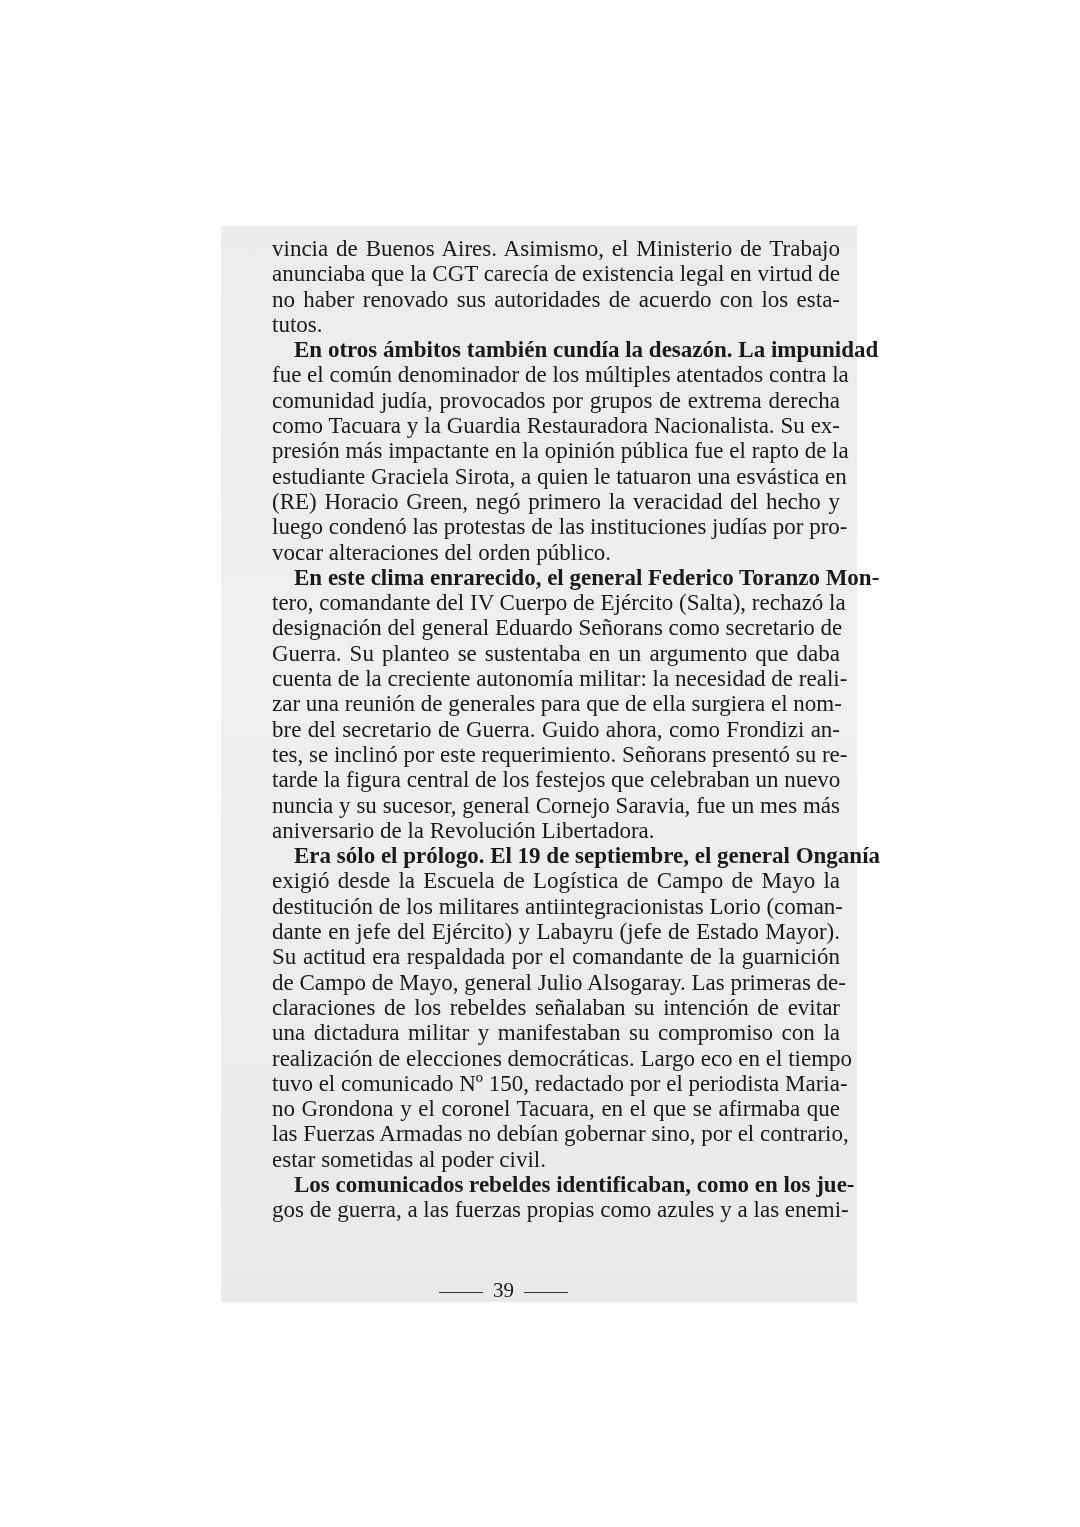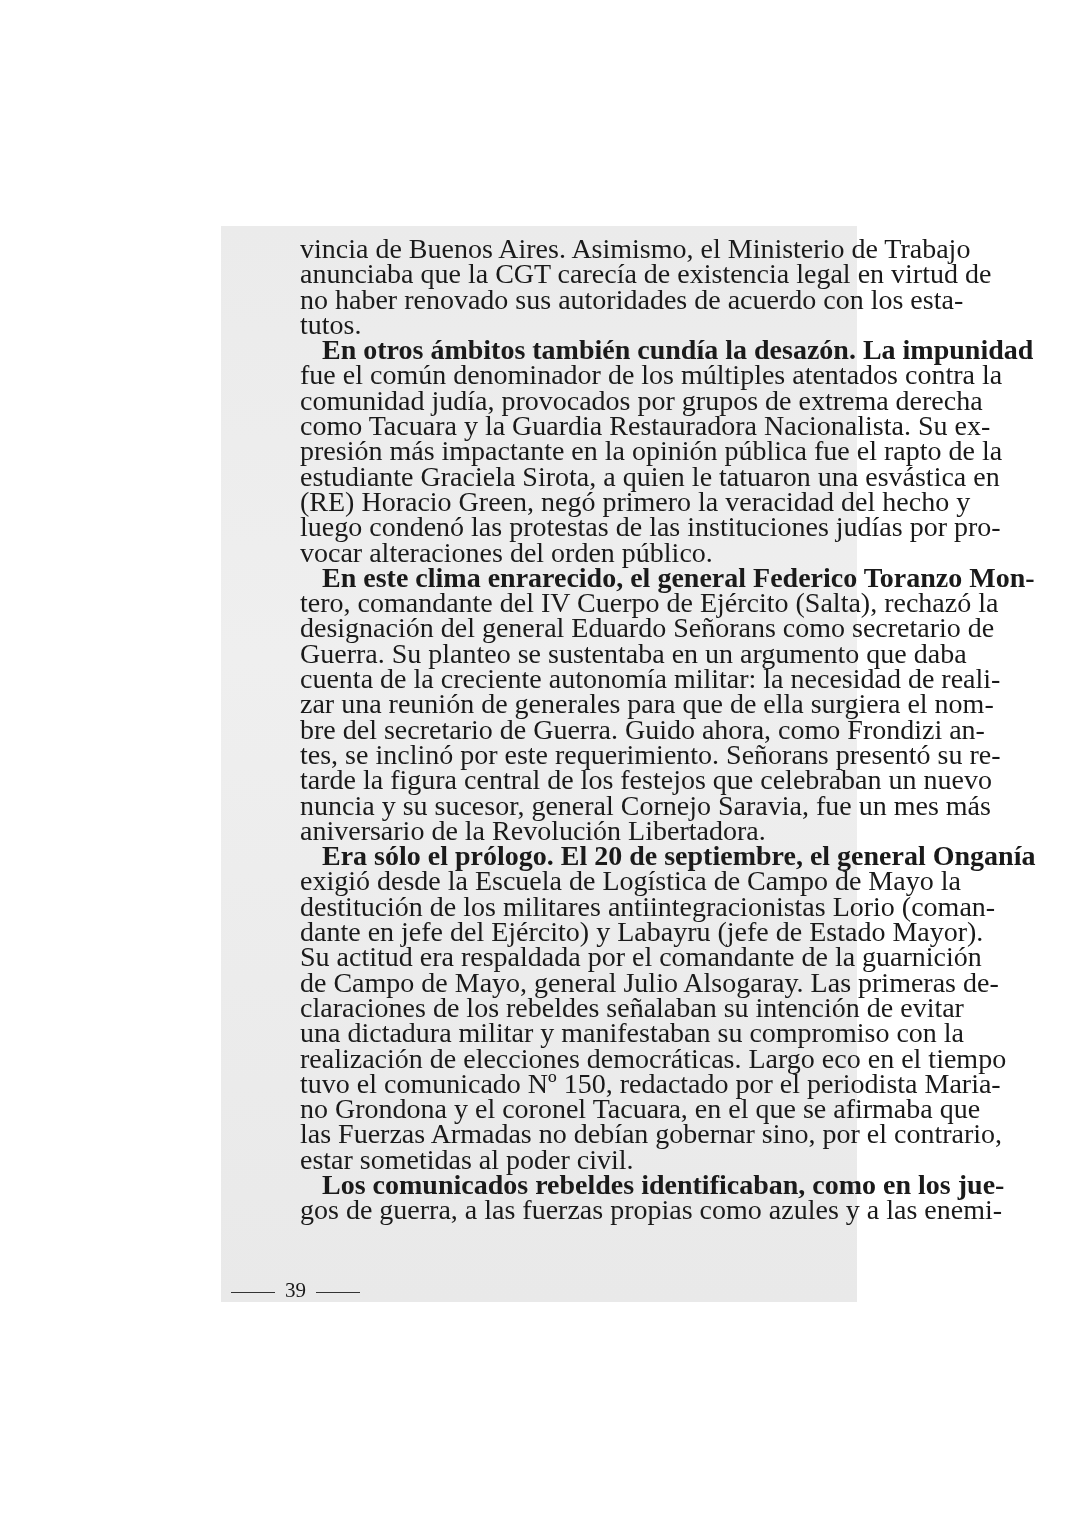--- a/index.html
+++ b/index.html
@@ -17,45 +17,44 @@
       width: 636px;
       height: 1076px;
       background: linear-gradient(180deg, #ebebeb 0%, #efefef 40%, #ececec 70%, #e9e9e9 100%);
     }
     .text-block {
       position: absolute;
       left: 51px;
       top: 10px;
       width: 568px;
       font-family: "Liberation Serif", serif;
-      font-size: 28px;
+      font-size: 23px;
       line-height: 25.3px;
       color: #1a1a1a;
-      margin-left: 28px;
     }
     .line {
       display: block;
       white-space: nowrap;
       text-align: justify;
       text-align-last: justify;
       height: 25.3px;
     }
     .line.last {
       text-align-last: left;
     }
     .line.indent {
       padding-left: 22px;
       font-weight: bold;
     }
     .folio {
       position: absolute;
       left: 0;
       width: 565px;
       top: 1052px;
-      text-align: left;
+      text-align: center;
       font-family: "Liberation Serif", serif;
       font-size: 21px;
       color: #1a1a1a;
     }
     .folio .rule {
       display: inline-block;
       width: 44px;
       height: 1px;
       background: #333;
       vertical-align: middle;
@@ -91,21 +90,21 @@
         <span class="line">Guerra. Su planteo se sustentaba en un argumento que daba</span>
         <span class="line">cuenta de la creciente autonomía militar: la necesidad de reali-</span>
         <span class="line">zar una reunión de generales para que de ella surgiera el nom-</span>
         <span class="line">bre del secretario de Guerra. Guido ahora, como Frondizi an-</span>
         <span class="line">tes, se inclinó por este requerimiento. Señorans presentó su re-</span>
         <span class="line">tarde la figura central de los festejos que celebraban un nuevo</span>
         <span class="line">nuncia y su sucesor, general Cornejo Saravia, fue un mes más</span>
         <span class="line last">aniversario de la Revolución Libertadora.</span>
       </div>
       <div>
-        <span class="line indent">Era sólo el prólogo. El 20 de septiembre, el general Onganía</span>
+        <span class="line indent">Era sólo el prólogo. El 19 de septiembre, el general Onganía</span>
         <span class="line">exigió desde la Escuela de Logística de Campo de Mayo la</span>
         <span class="line">destitución de los militares antiintegracionistas Lorio (coman-</span>
         <span class="line">dante en jefe del Ejército) y Labayru (jefe de Estado Mayor).</span>
         <span class="line">Su actitud era respaldada por el comandante de la guarnición</span>
         <span class="line">de Campo de Mayo, general Julio Alsogaray. Las primeras de-</span>
         <span class="line">claraciones de los rebeldes señalaban su intención de evitar</span>
         <span class="line">una dictadura militar y manifestaban su compromiso con la</span>
         <span class="line">realización de elecciones democráticas. Largo eco en el tiempo</span>
         <span class="line">tuvo el comunicado Nº 150, redactado por el periodista Maria-</span>
         <span class="line">no Grondona y el coronel Tacuara, en el que se afirmaba que</span>

